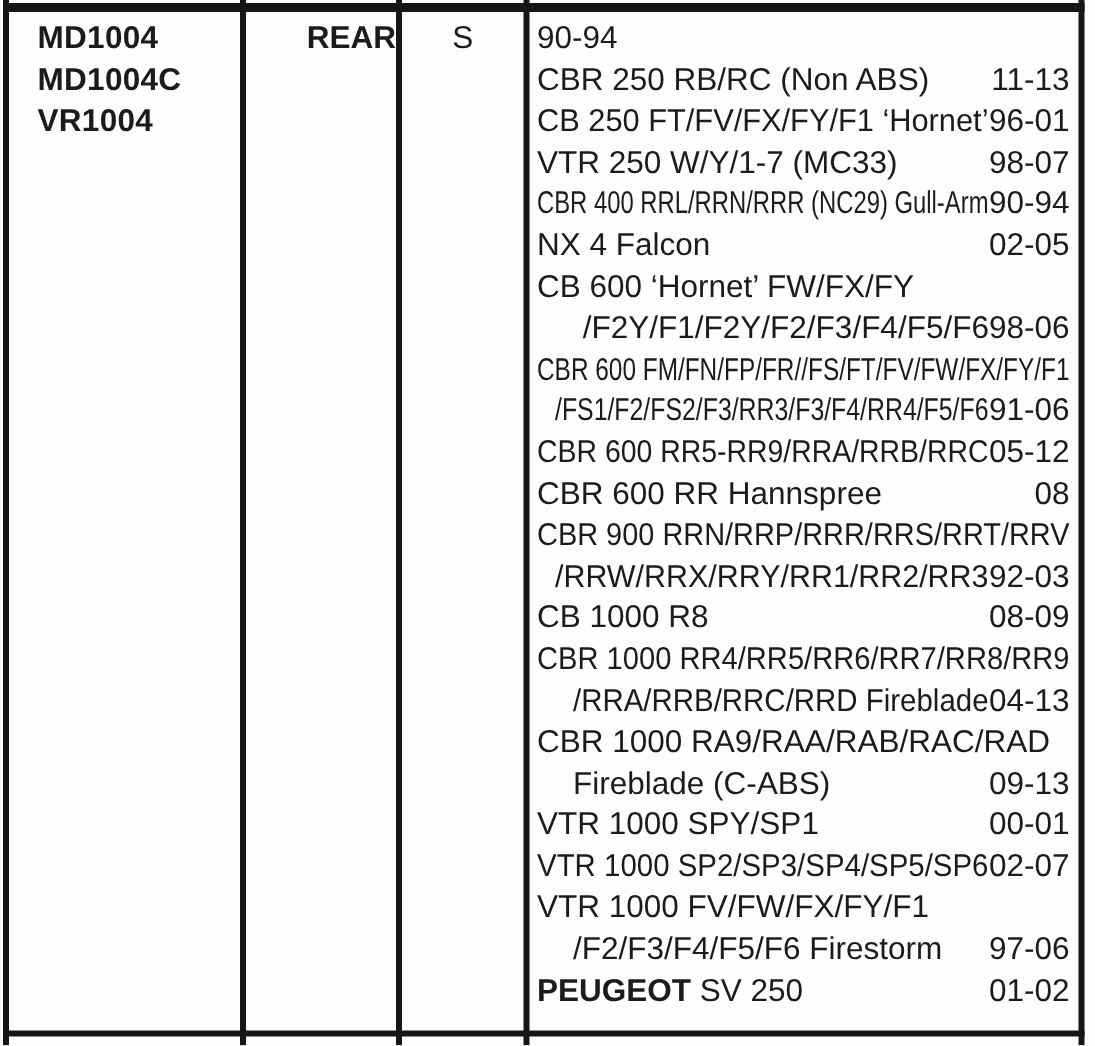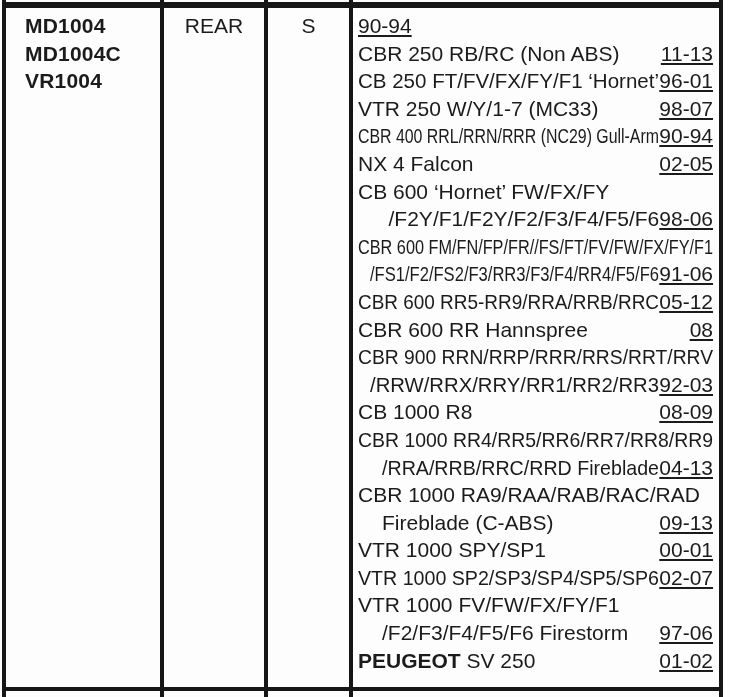--- a/index.html
+++ b/index.html
@@ -18,28 +18,28 @@
   .v-d1    { left: 160px; }
   .v-d2    { left: 264px; }
   .v-d3    { left: 349px; }
   .v-right { left: 719px; }
   .hline { position: absolute; left: 2px; width: 721px; background: #161616; }
   .h-top    { top: 2px; height: 6px; }
   .h-bottom { top: 687px; height: 4px; }
 
   .cell { position: absolute; font-size: 21px; line-height: 27.6px; }
   .col-part   { left: 25px;  top: 12px; width: 133px; font-weight: bold; letter-spacing: 0.2px; }
-  .col-pos    { left: 164px; top: 12px; width: 100px; text-align: center; }
+  .col-pos    { left: 164px; top: 12px; width: 100px; text-align: right; font-weight: bold; }
   .col-type   { left: 268px; top: 12px; width: 81px;  text-align: center; }
   .col-models { left: 358px; top: 12px; width: 355px; }
 
   .model-line  { display: flex; }
   .model-name  { flex: 1 1 0; min-width: 0; }
   .fit         { display: inline-block; white-space: nowrap; transform-origin: left center; }
-  .model-years { flex: 0 0 auto; white-space: nowrap; text-decoration: underline; }
+  .model-years { flex: 0 0 auto; white-space: nowrap; }
   .ind1 { padding-left: 12px; text-align: right; }
   .ind2 { padding-left: 24px; }
   .brand {
     font-weight: bold;
     text-decoration-thickness: 2px;
     text-underline-offset: 3px;
   }
 </style>
 </head>
 <body>

